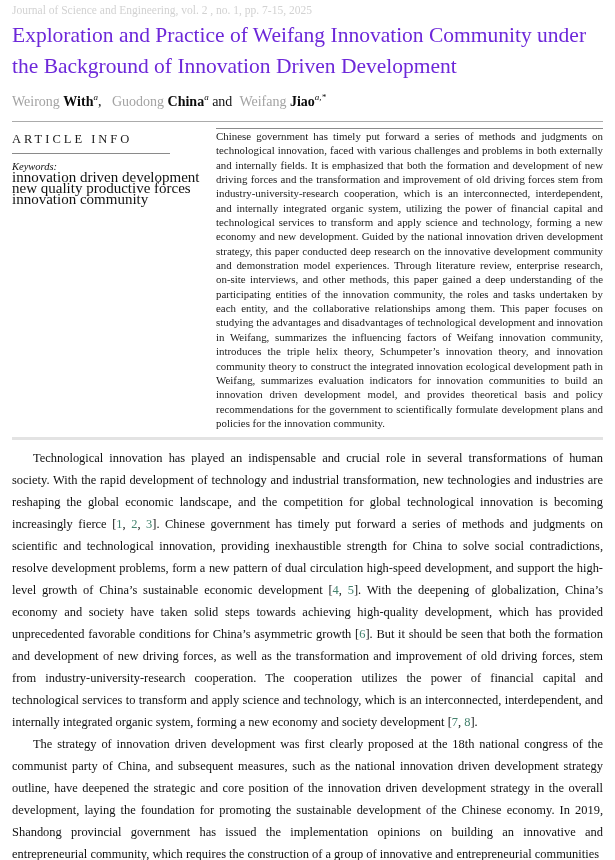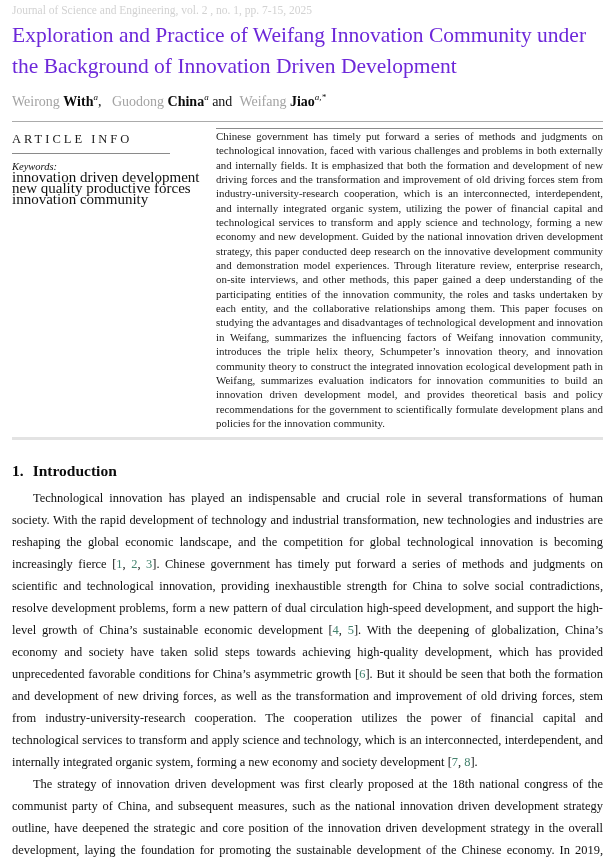--- a/index.html
+++ b/index.html
@@ -106,20 +106,19 @@
       <div class="kw-item">innovation community</div>
     </div>
     <div class="col-right">
       <div class="head-rule-right"></div>
       <div class="abstract-text">Chinese government has timely put forward a series of methods and judgments on technological innovation, faced with various challenges and problems in both externally and internally fields. It is emphasized that both the formation and development of new driving forces and the transformation and improvement of old driving forces stem from industry-university-research cooperation, which is an interconnected, interdependent, and internally integrated organic system, utilizing the power of financial capital and technological services to transform and apply science and technology, forming a new economy and new development. Guided by the national innovation driven development strategy, this paper conducted deep research on the innovative development community and demonstration model experiences. Through literature review, enterprise research, on-site interviews, and other methods, this paper gained a deep understanding of the participating entities of the innovation community, the roles and tasks undertaken by each entity, and the collaborative relationships among them. This paper focuses on studying the advantages and disadvantages of technological development and innovation in Weifang, summarizes the influencing factors of Weifang innovation community, introduces the triple helix theory, Schumpeter’s innovation theory, and innovation community theory to construct the integrated innovation ecological development path in Weifang, summarizes evaluation indicators for innovation communities to build an innovation driven development model, and provides theoretical basis and policy recommendations for the government to scientifically formulate development plans and policies for the innovation community.</div>
     </div>
   </div>
 
   <div class="box-bottom-rule"></div>
 
-  <h2 class="section-heading"><span class="sec-num">1.</span><span>Introduction</span></h2>
 
   <p class="body-para first"><span>Technological innovation has played an indispensable and crucial role in several transformations of human society. With the rapid development of technology and industrial transformation, new technologies and industries are reshaping the global economic landscape, and the competition for global technological innovation is becoming increasingly fierce [</span><span class="cite">1</span><span>, </span><span class="cite">2</span><span>, </span><span class="cite">3</span><span>]. Chinese government has timely put forward a series of methods and judgments on scientific and technological innovation, providing inexhaustible strength for China to solve social contradictions, resolve development problems, form a new pattern of dual circulation high-speed development, and support the high-level growth of China’s sustainable economic development [</span><span class="cite">4</span><span>, </span><span class="cite">5</span><span>]. With the deepening of globalization, China’s economy and society have taken solid steps towards achieving high-quality development, which has provided unprecedented favorable conditions for China’s asymmetric growth [</span><span class="cite">6</span><span>]. But it should be seen that both the formation and development of new driving forces, as well as the transformation and improvement of old driving forces, stem from industry-university-research cooperation. The cooperation utilizes the power of financial capital and technological services to transform and apply science and technology, which is an interconnected, interdependent, and internally integrated organic system, forming a new economy and society development [</span><span class="cite">7</span><span>, </span><span class="cite">8</span><span>].</span></p>
   <p class="body-para"><span>The strategy of innovation driven development was first clearly proposed at the 18th national congress of the communist party of China, and subsequent measures, such as the national innovation driven development strategy outline, have deepened the strategic and core position of the innovation driven development strategy in the overall development, laying the foundation for promoting the sustainable development of the Chinese economy. In 2019, Shandong provincial government has issued the implementation opinions on building an innovative and entrepreneurial community, which requires the construction of a group of innovative and entrepreneurial communities</span></p>
 
   <div class="spacer"></div>
 
 </div>
 
 </body></html>

